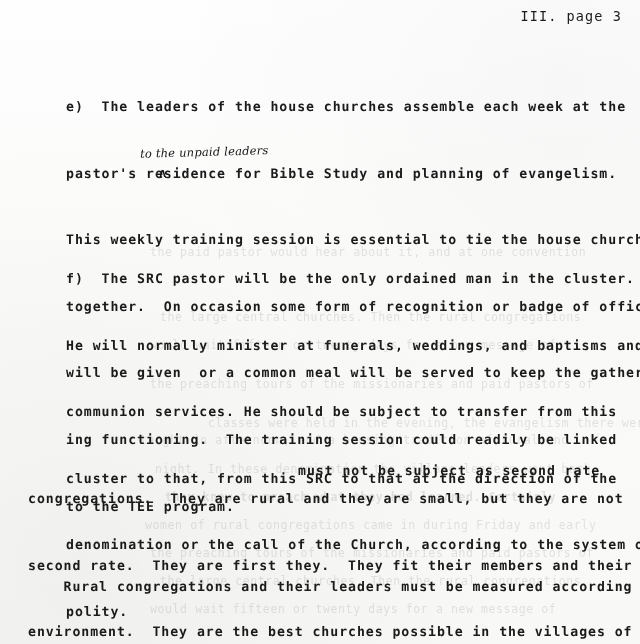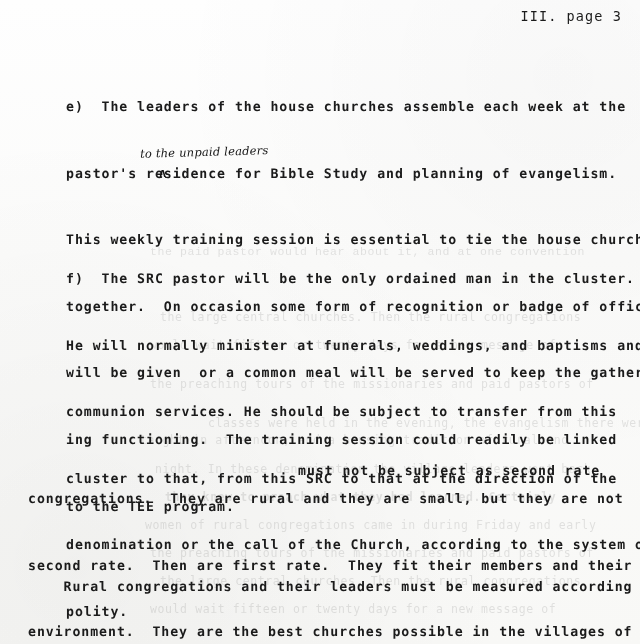--- a/index.html
+++ b/index.html
@@ -96,21 +96,21 @@
     <div class="ghost-line" style="left:150px; top:377px;">the preaching tours of the missionaries and paid pastors of</div>
     <div class="ghost-line" style="left:160px; top:416px;margin-left:48px;">classes were held in the evening, the evangelism there were</div>
     <div class="ghost-line" style="left:140px; top:433px;">taught in afternoon, and a housing tradition of rural and</div>
     <div class="ghost-line" style="left:155px; top:462px;">night. In these denomination the village leaders went back</div>
     <div class="ghost-line" style="left:165px; top:490px;font-weight:bold;">they knew to preach what they had learned. Certainly</div>
     <div class="ghost-line" style="left:145px; top:518px;">women of rural congregations came in during Friday and early</div>
     <div class="ghost-line" style="left:150px; top:546px;">the preaching tours of the missionaries and paid pastors of</div>
     <div class="ghost-line" style="left:160px; top:574px;">the large central churches. Then the rural congregations</div>
     <div class="ghost-line" style="left:150px; top:602px;">would wait fifteen or twenty days for a new message of</div>
     <div class="ghost-line" style="left:158px; top:630px;margin-top:27px;">Christian faith. Often this happened. The first study of</div>
-    <div class="ghost-line" style="left:150px; top:245px;font-family:Liberation Mono, monospace;">the paid pastor would hear about it, and at one convention</div>
+    <div class="ghost-line" style="left:150px; top:245px;">the paid pastor would hear about it, and at one convention</div>
     <div class="ghost-line" style="left:160px; top:310px;">the large central churches. Then the rural congregations</div>
     <div class="ghost-line" style="left:150px; top:338px;">would wait fifteen or twenty days for a new message of</div>
   </div>
 
   <div class="header">III. page 3</div>
 
   <div class="block" style="left:66px; top:56px;">
     <div class="line">e)  The leaders of the house churches assemble each week at the</div>
     <div class="line">pastor's residence for Bible Study and planning of evangelism.</div>
     <div class="line">This weekly training session is essential to tie the house churches</div>
@@ -132,21 +132,21 @@
     <div class="line">polity.</div>
   </div>
 
 
   <div class="block" style="left:298px; top:420px;">
     <div class="line"><span>must </span><span class="u">not</span><span> be subject as second rate</span></div>
   </div>
 
   <div class="block" style="left:28px; top:448px;">
     <div class="line"><span>congregations.  They are rural and they are small, but they are </span><span class="u">not</span><span></span></div>
-    <div class="line"><span>second rate.  Then are first rate.  They fit their members and their</span></div>
+    <div class="line"><span>second rate.  They are first they.  They fit their members and their</span></div>
     <div class="line"><span>environment.  They are the best churches possible in the villages of</span></div>
     
   </div>
 
   <div class="block" style="left:28px; top:536px;">
     <div class="line">    Rural congregations and their leaders must be measured according to</div>
     <div class="line">rural standards.  We must ask:  "Is God pleased with them?  Are they</div>
     
     
   </div>

